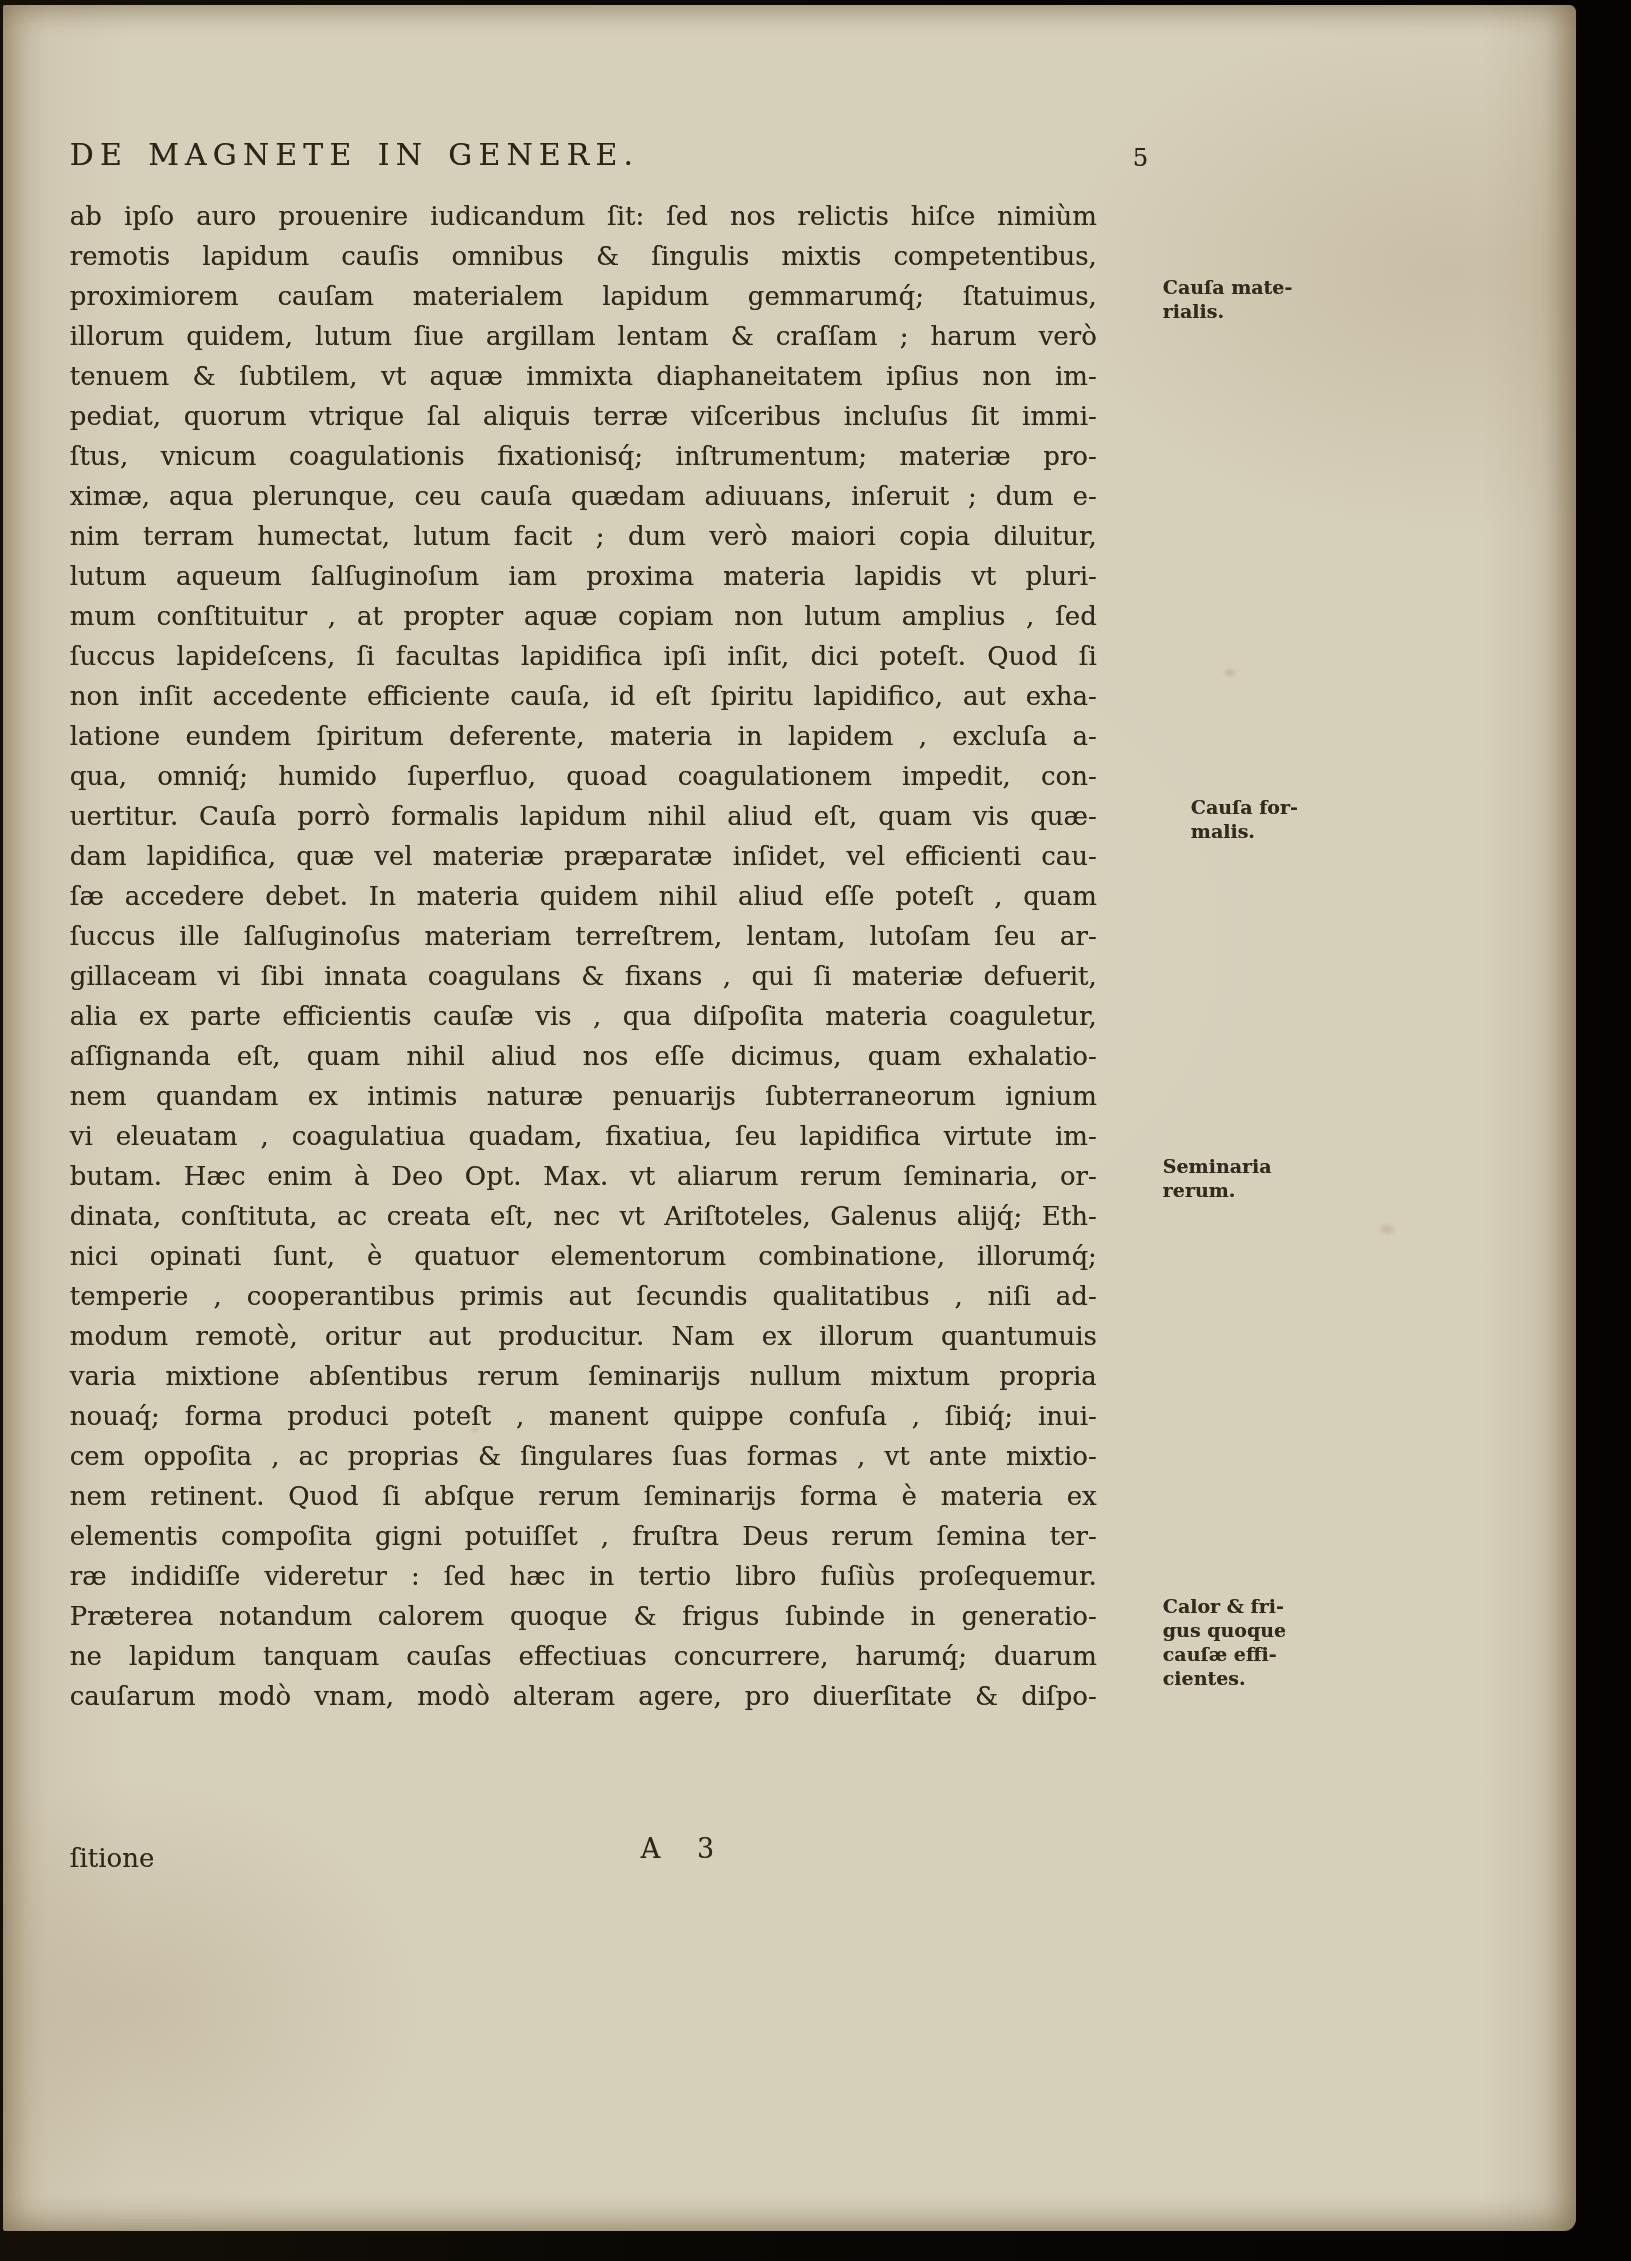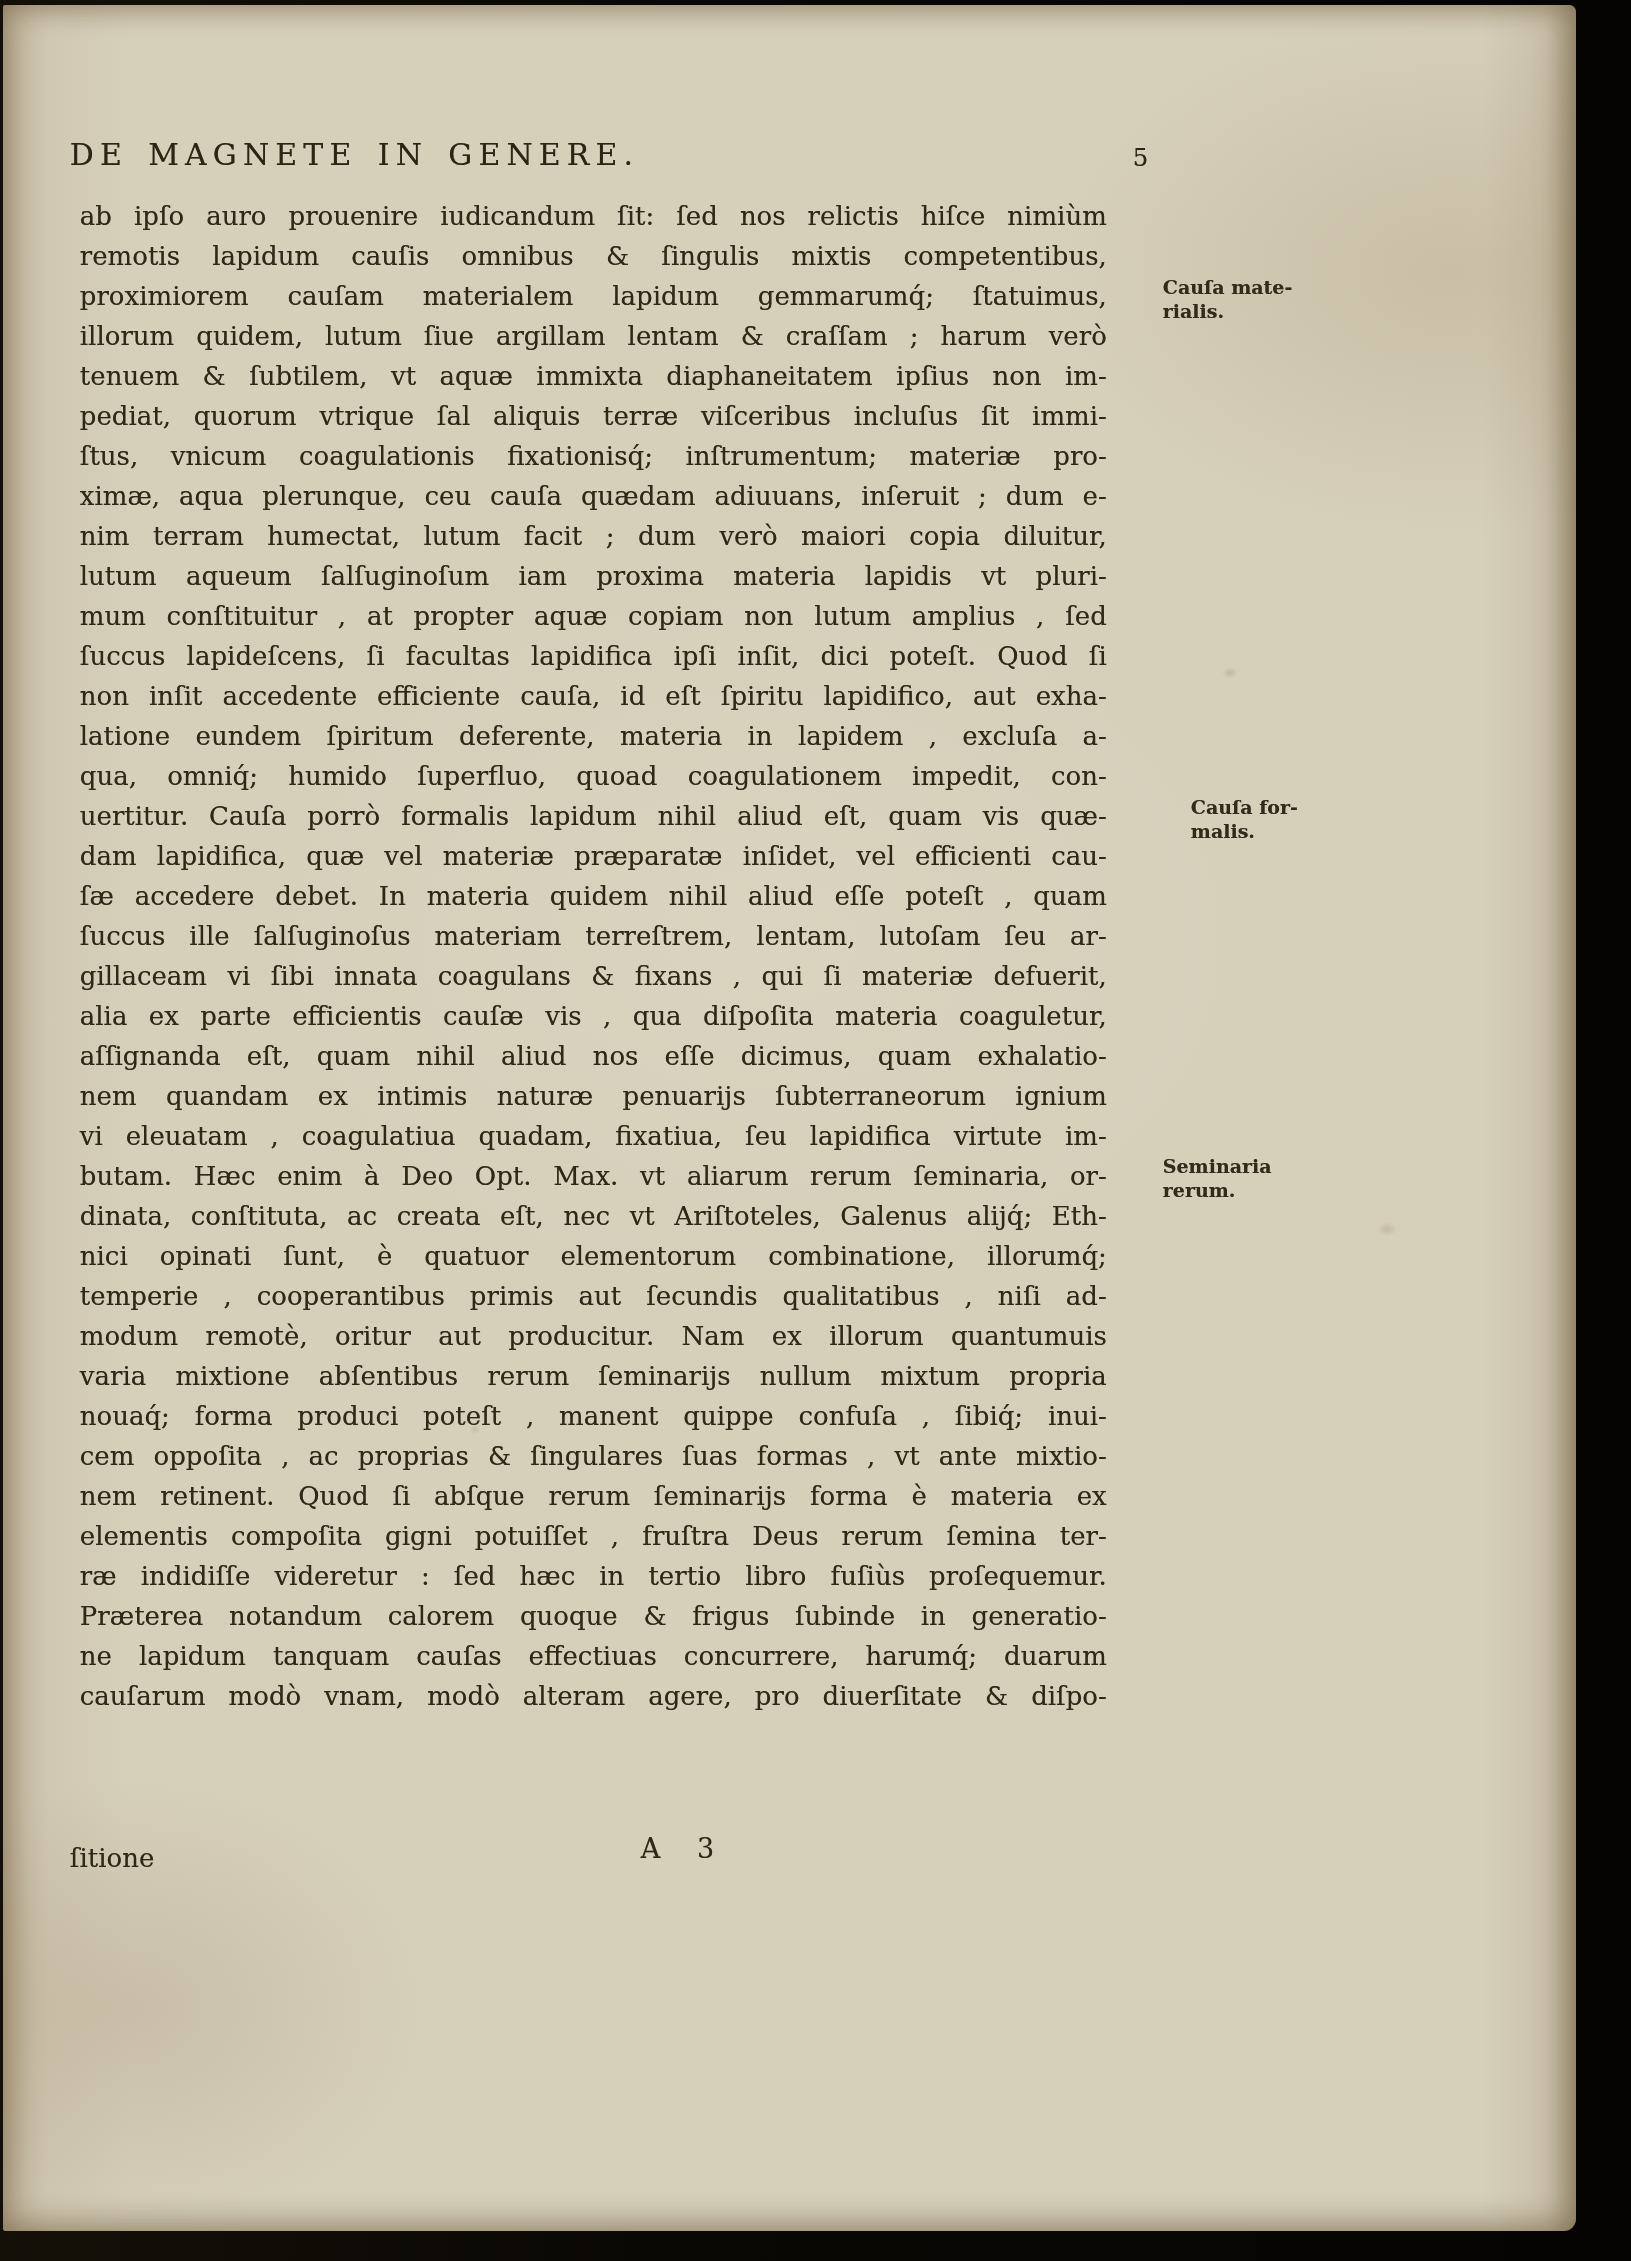--- a/index.html
+++ b/index.html
@@ -62,21 +62,21 @@
     position: absolute;
     left: 1130px;
     top: 138px;
     font-size: 24.4px;
     color: #2c2516;
     text-shadow: 0 0 0.5px rgba(44,37,22,0.5);
   }
 
   .body-text {
     position: absolute;
-    left: 77px;
+    left: 67px;
     top: 191px;
     width: 1027px;
     font-size: 26px;
     line-height: 40px;
     white-space: pre-line;
     text-align: justify;
     text-align-last: justify;
     color: #2e2819;
     text-shadow: 0 0 0.5px rgba(46,40,25,0.55);
   }
@@ -170,20 +170,24 @@
 
     <div class="margin-note note-1">Cauſa mate-
 rialis.</div>
 
     <div class="margin-note note-2">Cauſa for-
 malis.</div>
 
     <div class="margin-note note-3">Seminaria
 rerum.</div>
 
+    <div class="margin-note note-4">Calor &amp; fri-
+gus quoque
+cauſæ effi-
+cientes.</div>
 
     <div class="signature">A 3</div>
 
     <div class="catchword">ſitione</div>
 
   </div>
 </div>
 
 
 </body></html>

